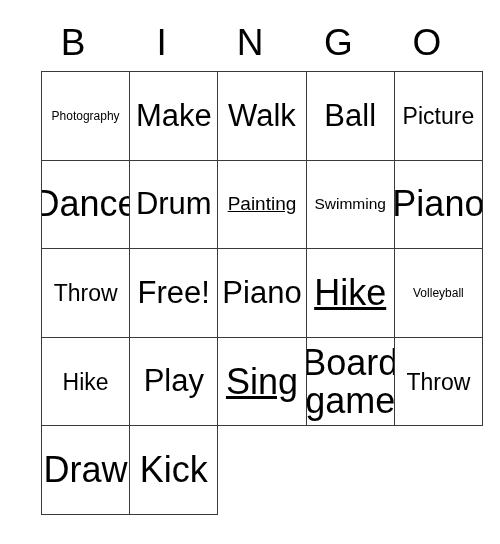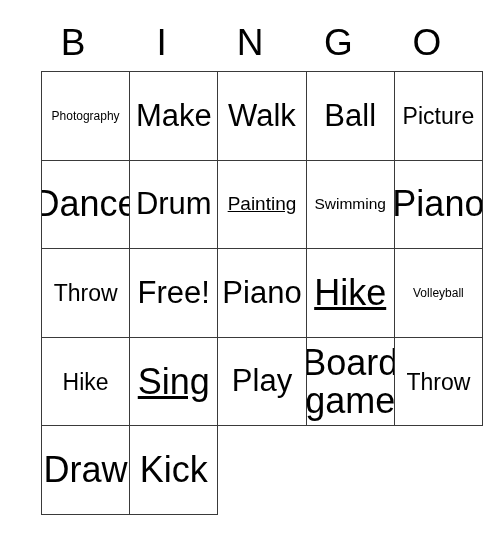--- a/index.html
+++ b/index.html
@@ -136,25 +136,25 @@
     <div class="cell">
       <span class="cell-text fs-3xl">Hike</span>
     </div>
     <div class="cell">
       <span class="cell-text fs-xs">Volleyball</span>
     </div>
     <div class="cell">
       <span class="cell-text fs-lg">Hike</span>
     </div>
     <div class="cell">
-      <span class="cell-text fs-3xl">Sing</span>
+      <span class="cell-text fs-2xl">Play</span>
     </div>
 
     <div class="cell">
-      <span class="cell-text fs-2xl">Play</span>
+      <span class="cell-text fs-3xl">Sing</span>
     </div>
     <div class="cell">
       <span class="cell-text fs-xl">Board
 game</span>
     </div>
     <div class="cell">
       <span class="cell-text fs-lg">Throw</span>
     </div>
     <div class="cell">
       <span class="cell-text fs-xl">Draw</span>

